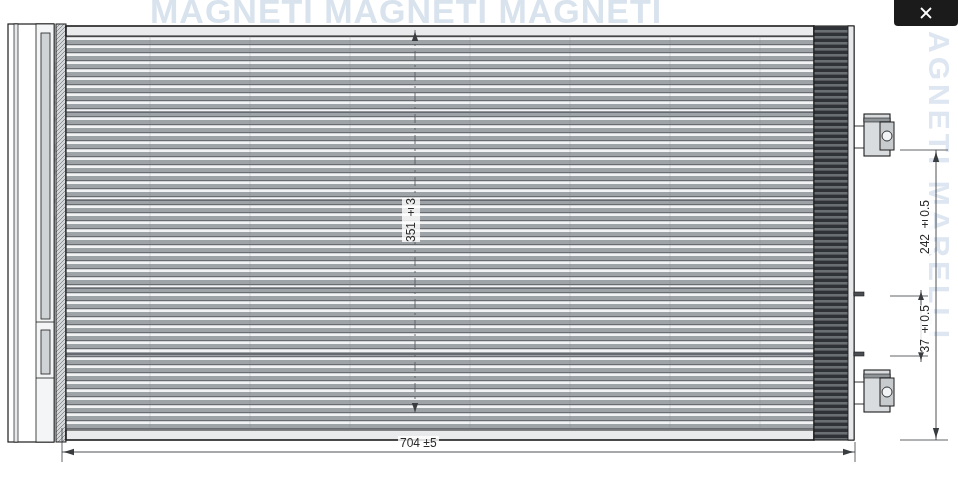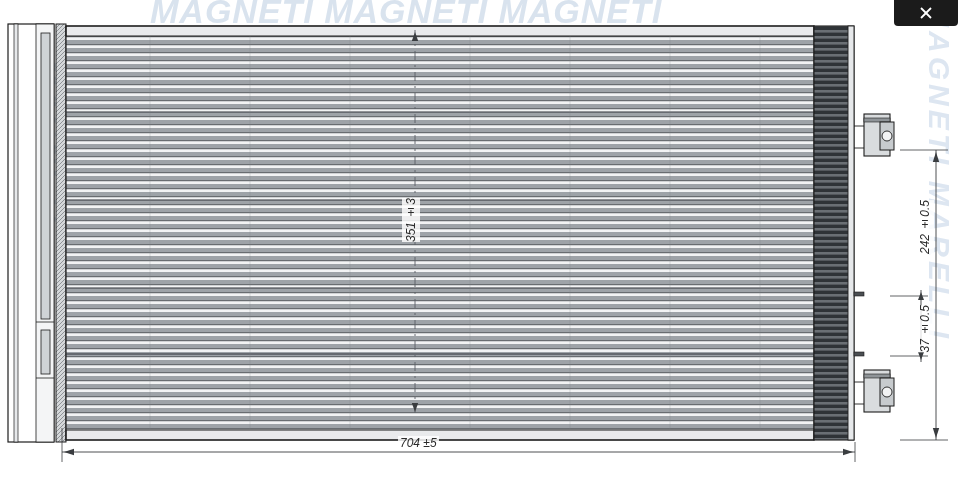--- a/index.html
+++ b/index.html
@@ -9,21 +9,20 @@
     background: #ffffff;
     font-family: "Liberation Sans", sans-serif;
     overflow: hidden;
   }
   #stage {
     position: relative;
     width: 958px;
     height: 477px;
     background: #ffffff;
     overflow: hidden;
-    font-style: italic;
   }
 
   
   .wm-layer {
     position: absolute;
     inset: 0;
     pointer-events: none;
     overflow: hidden;
   }
   .wm {

